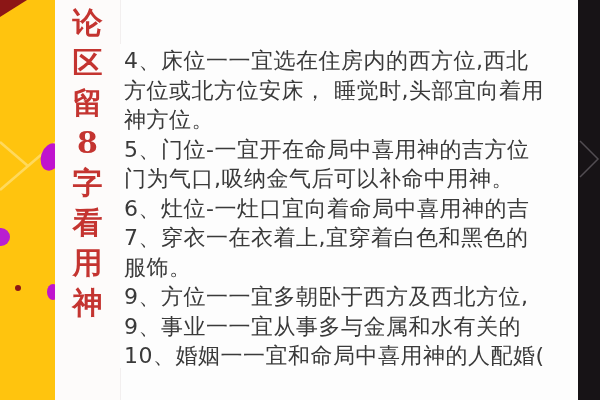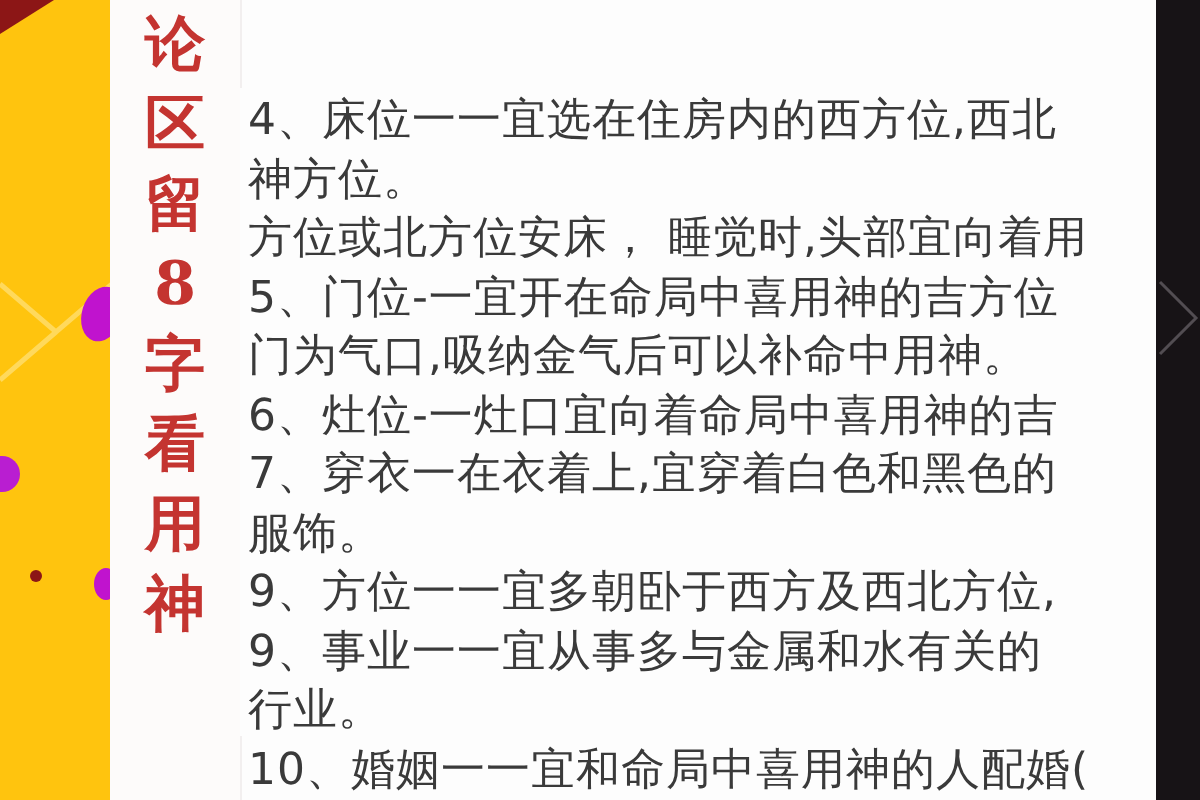--- a/index.html
+++ b/index.html
@@ -88,30 +88,29 @@
     <span>8</span>
     <span>字</span>
     <span>看</span>
     <span>用</span>
     <span>神</span>
   </div>
 </div>
 
 <div class="main-area">
   <div class="text-line">4、床位一一宜选在住房内的西方位,西北</div>
+  <div class="text-line">方位或北方位安床， 睡觉时,头部宜向着用</div>
   <div class="text-line">神方位。</div>
-  <div class="text-line">方位或北方位安床， 睡觉时,头部宜向着用</div>
   <div class="text-line">5、门位-一宜开在命局中喜用神的吉方位</div>
   <div class="text-line">门为气口,吸纳金气后可以补命中用神。</div>
   <div class="text-line">6、灶位-一灶口宜向着命局中喜用神的吉</div>
   <div class="text-line">7、穿衣一在衣着上,宜穿着白色和黑色的</div>
   <div class="text-line">服饰。</div>
   <div class="text-line">9、方位一一宜多朝卧于西方及西北方位,</div>
   <div class="text-line">9、事业一一宜从事多与金属和水有关的</div>
-  <div class="text-line">行业。</div>
   <div class="text-line">10、婚姻一一宜和命局中喜用神的人配婚(</div>
 </div>
 
 <div class="right-strip">
   <svg class="chevron-svg" width="22" height="400" viewBox="0 0 22 400">
     <polyline points="2,141 20,159 2,177" fill="none" stroke="#524d52" stroke-width="1.5"></polyline>
   </svg>
 </div>
 
 </body></html>

